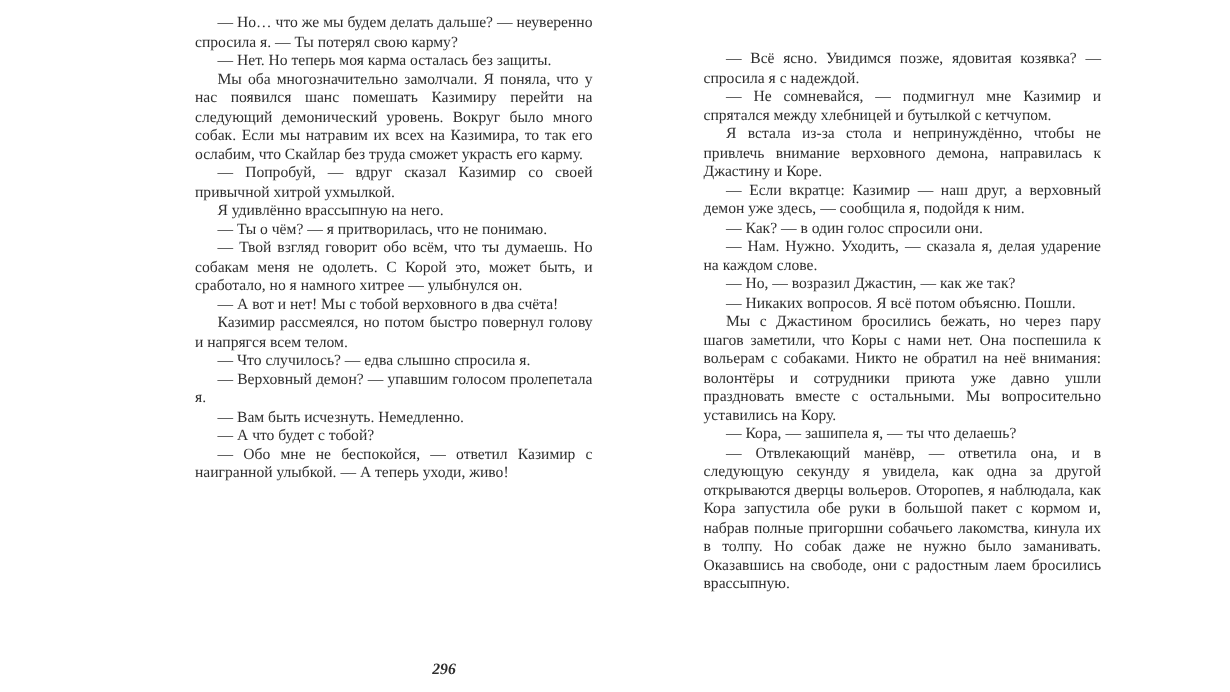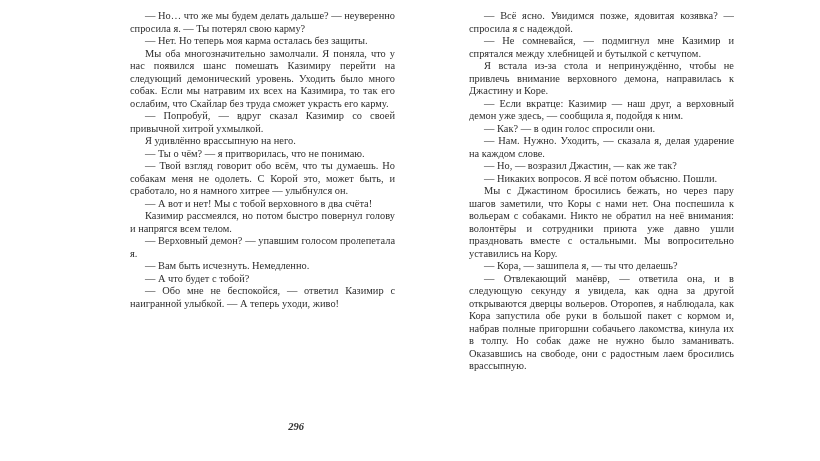--- a/index.html
+++ b/index.html
@@ -25,53 +25,54 @@
     position: absolute;
     top: 10px;
     width: 265px;
     font-size: 10.4px;
     line-height: 12.5px;
     text-align: justify;
     hyphens: auto;
     -webkit-hyphens: auto;
   }
   .text-column.left  { left: 130px; }
-  .text-column.right { left: 469px; }
+  .text-column.right { left: 469px; margin-top: 24px; }
   .text-column p {
     margin: 0;
     padding: 0;
     text-indent: 15px;
   }
   .page-number {
     position: absolute;
     left: 272px;
-    top: 421px;
+    top: 441px;
     width: 48px;
     text-align: center;
     font-size: 10.5px;
     font-weight: bold;
     font-style: italic;
     color: #2e2e2e;
   }
 </style>
 </head>
 <body>
 
 <div class="book-page">
 
   <div class="text-column left">
     <p>— Но… что же мы будем делать дальше? — неуверенно спросила я. — Ты потерял свою карму?</p>
     <p>— Нет. Но теперь моя карма осталась без защиты.</p>
-    <p>Мы оба многозначительно замолчали. Я поняла, что у нас появился шанс помешать Казимиру перейти на следующий демонический уровень. Уходить было много собак. Если мы натравим их всех на Казимира, то так его ослабим, что Скайлар без труда сможет украсть его карму.</p>
+    <p>Мы оба многозначительно замолчали. Я поняла, что у нас появился шанс помешать Казимиру перейти на следующий демонический уровень. Вокруг было много собак. Если мы натравим их всех на Казимира, то так его ослабим, что Скайлар без труда сможет украсть его карму.</p>
     <p>— Попробуй, — вдруг сказал Казимир со своей привычной хитрой ухмылкой.</p>
     <p>Я удивлённо врассыпную на него.</p>
     <p>— Ты о чём? — я притворилась, что не понимаю.</p>
     <p>— Твой взгляд говорит обо всём, что ты думаешь. Но собакам меня не одолеть. С Корой это, может быть, и сработало, но я намного хитрее — улыбнулся он.</p>
     <p>— А вот и нет! Мы с тобой верховного в два счёта!</p>
     <p>Казимир рассмеялся, но потом быстро повернул голову и напрягся всем телом.</p>
+    <p>— Что случилось? — едва слышно спросила я.</p>
     <p>— Верховный демон? — упавшим голосом пролепетала я.</p>
     <p>— Вам быть исчезнуть. Немедленно.</p>
     <p>— А что будет с тобой?</p>
     <p>— Обо мне не беспокойся, — ответил Казимир с наигранной улыбкой. — А теперь уходи, живо!</p>
   </div>
 
   <div class="text-column right">
     <p>— Всё ясно. Увидимся позже, ядовитая козявка? — спросила я с надеждой.</p>
     <p>— Не сомневайся, — подмигнул мне Казимир и спрятался между хлебницей и бутылкой с кетчупом.</p>
     <p>Я встала из-за стола и непринуждённо, чтобы не привлечь внимание верховного демона, направилась к Джастину и Коре.</p>

